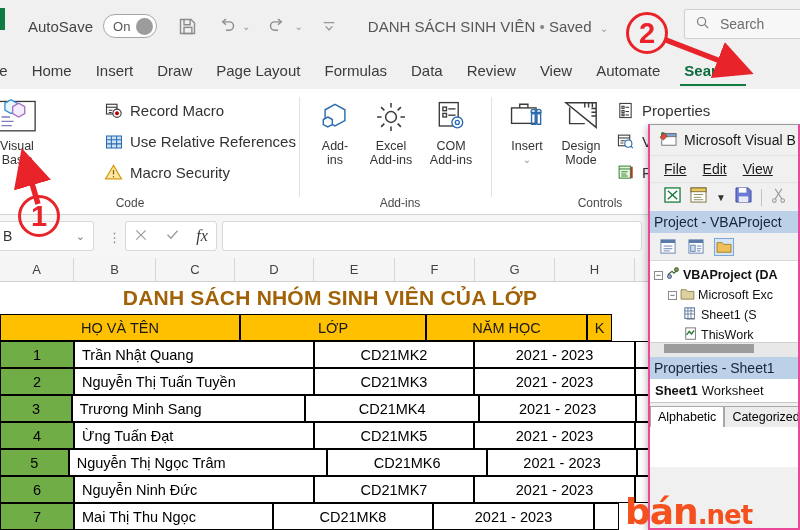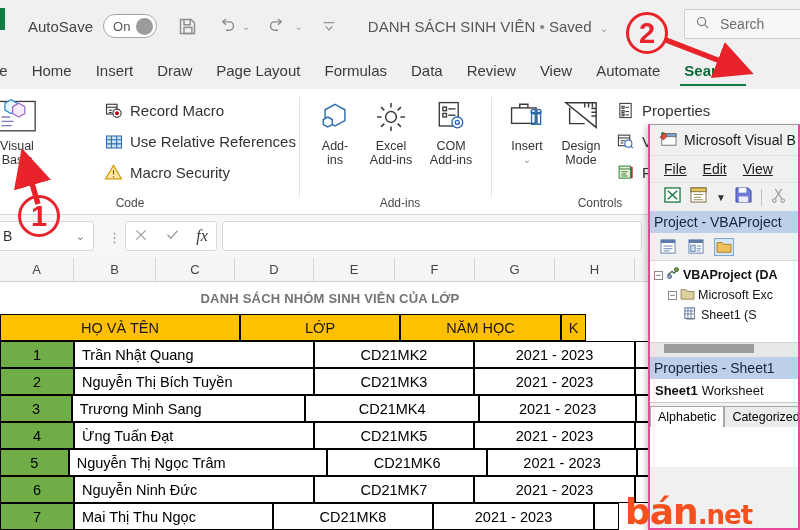--- a/index.html
+++ b/index.html
@@ -104,21 +104,21 @@
   .grid { position:absolute; left:0; top:258px; width:800px; height:272px; background:#fff; }
   .colhdr { display:flex; height:24px; background:#f5f5f5; border-bottom:1px solid #d0d0d0; }
   .colhdr .c {
     border-right:1px solid #d6d6d6; font-size:13px; color:#444;
     display:flex; align-items:center; justify-content:center;
   }
   .sheettbl { position:absolute; left:0; top:24px; width:660px; }
   .srow { display:flex; }
   .cell { border:1px solid #000; height:27px; display:flex; align-items:center; font-size:14.5px; }
   .titlerow .cell {
-    border:none; justify-content:center; color:#737373; font-weight:bold; font-size:13px;
+    border:none; justify-content:center; color:#a16207; font-weight:bold; font-size:21px;
     letter-spacing:0.2px;
   }
   .hdrrow .cell {
     background:#ffc000; justify-content:center; font-weight:normal; color:#1a1a1a; font-size:14.5px;
   }
   .stt { background:#70ad47; justify-content:center; }
   .name { padding-left:7px; background:#fff; }
   .lop, .nam { justify-content:center; background:#fff; }
 
   
@@ -453,35 +453,35 @@
     </div>
 
     <div class="sheettbl">
 
       <div class="srow titlerow">
         <div class="cell" style="width:660px; height:32px;">DANH SÁCH NHÓM SINH VIÊN CỦA LỚP</div>
       </div>
 
       <div class="srow hdrrow">
         <div class="cell" style="width:240px">HỌ VÀ TÊN</div>
-        <div class="cell" style="width:160px">LỚP</div>
+        <div class="cell" style="width:186px">LỚP</div>
         <div class="cell" style="width:161px">NĂM HỌC</div>
         <div class="cell" style="width:25px">K</div>
       </div>
 
       <div class="srow">
         <div class="cell stt" style="width:74px">1</div>
         <div class="cell name" style="width:240px">Trần Nhật Quang</div>
         <div class="cell lop" style="width:160px">CD21MK2</div>
         <div class="cell nam" style="width:161px">2021 - 2023</div>
         <div class="cell" style="width:25px"></div>
       </div>
       <div class="srow">
         <div class="cell stt" style="width:74px">2</div>
-        <div class="cell name" style="width:240px">Nguyễn Thị Bích Tuyền</div>
+        <div class="cell name" style="width:240px">Nguyễn Thị Tuấn Tuyền</div>
         <div class="cell lop" style="width:160px">CD21MK3</div>
         <div class="cell nam" style="width:161px">2021 - 2023</div>
         <div class="cell" style="width:25px"></div>
       </div>
       <div class="srow">
         <div class="cell stt" style="width:74px">3</div>
         <div class="cell name" style="width:240px">Trương Minh Sang</div>
         <div class="cell lop" style="width:180px">CD21MK4</div>
         <div class="cell nam" style="width:161px">2021 - 2023</div>
         <div class="cell" style="width:25px"></div>
@@ -616,20 +616,29 @@
       <div class="tnode" style="padding-left:32px;">
         <span>
           <svg width="14" height="14" viewBox="0 0 16 16" fill="none">
             <rect x="1" y="1" width="11" height="12" fill="#fff" stroke="#3a5a8a"></rect>
             <path d="M1 4.5h11M1 8h11M4.5 1v12M8 1v12" stroke="#3a5a8a" stroke-width=".8"></path>
             <path d="M12 3v11h-9" stroke="#8a8a8a"></path>
           </svg>
         </span>
         <span>Sheet1 (S</span>
       </div>
+      <div class="tnode" style="padding-left:32px;">
+        <span>
+          <svg width="14" height="14" viewBox="0 0 16 16" fill="none">
+            <rect x="2" y="1" width="11" height="13" fill="#fff" stroke="#6a6a6a"></rect>
+            <path d="M3 9 6 5l2.5 3 3-4" stroke="#2f7d32" stroke-width="1.6"></path>
+          </svg>
+        </span>
+        <span>ThisWork</span>
+      </div>
       <div class="tree-scrollbg">
         <div class="tree-scroll"></div>
       </div>
     </div>
 
     <div class="props-title">Properties - Sheet1</div>
     <div class="props-cmb">
       <b>Sheet1</b>
       <span>Worksheet</span>
     </div>

